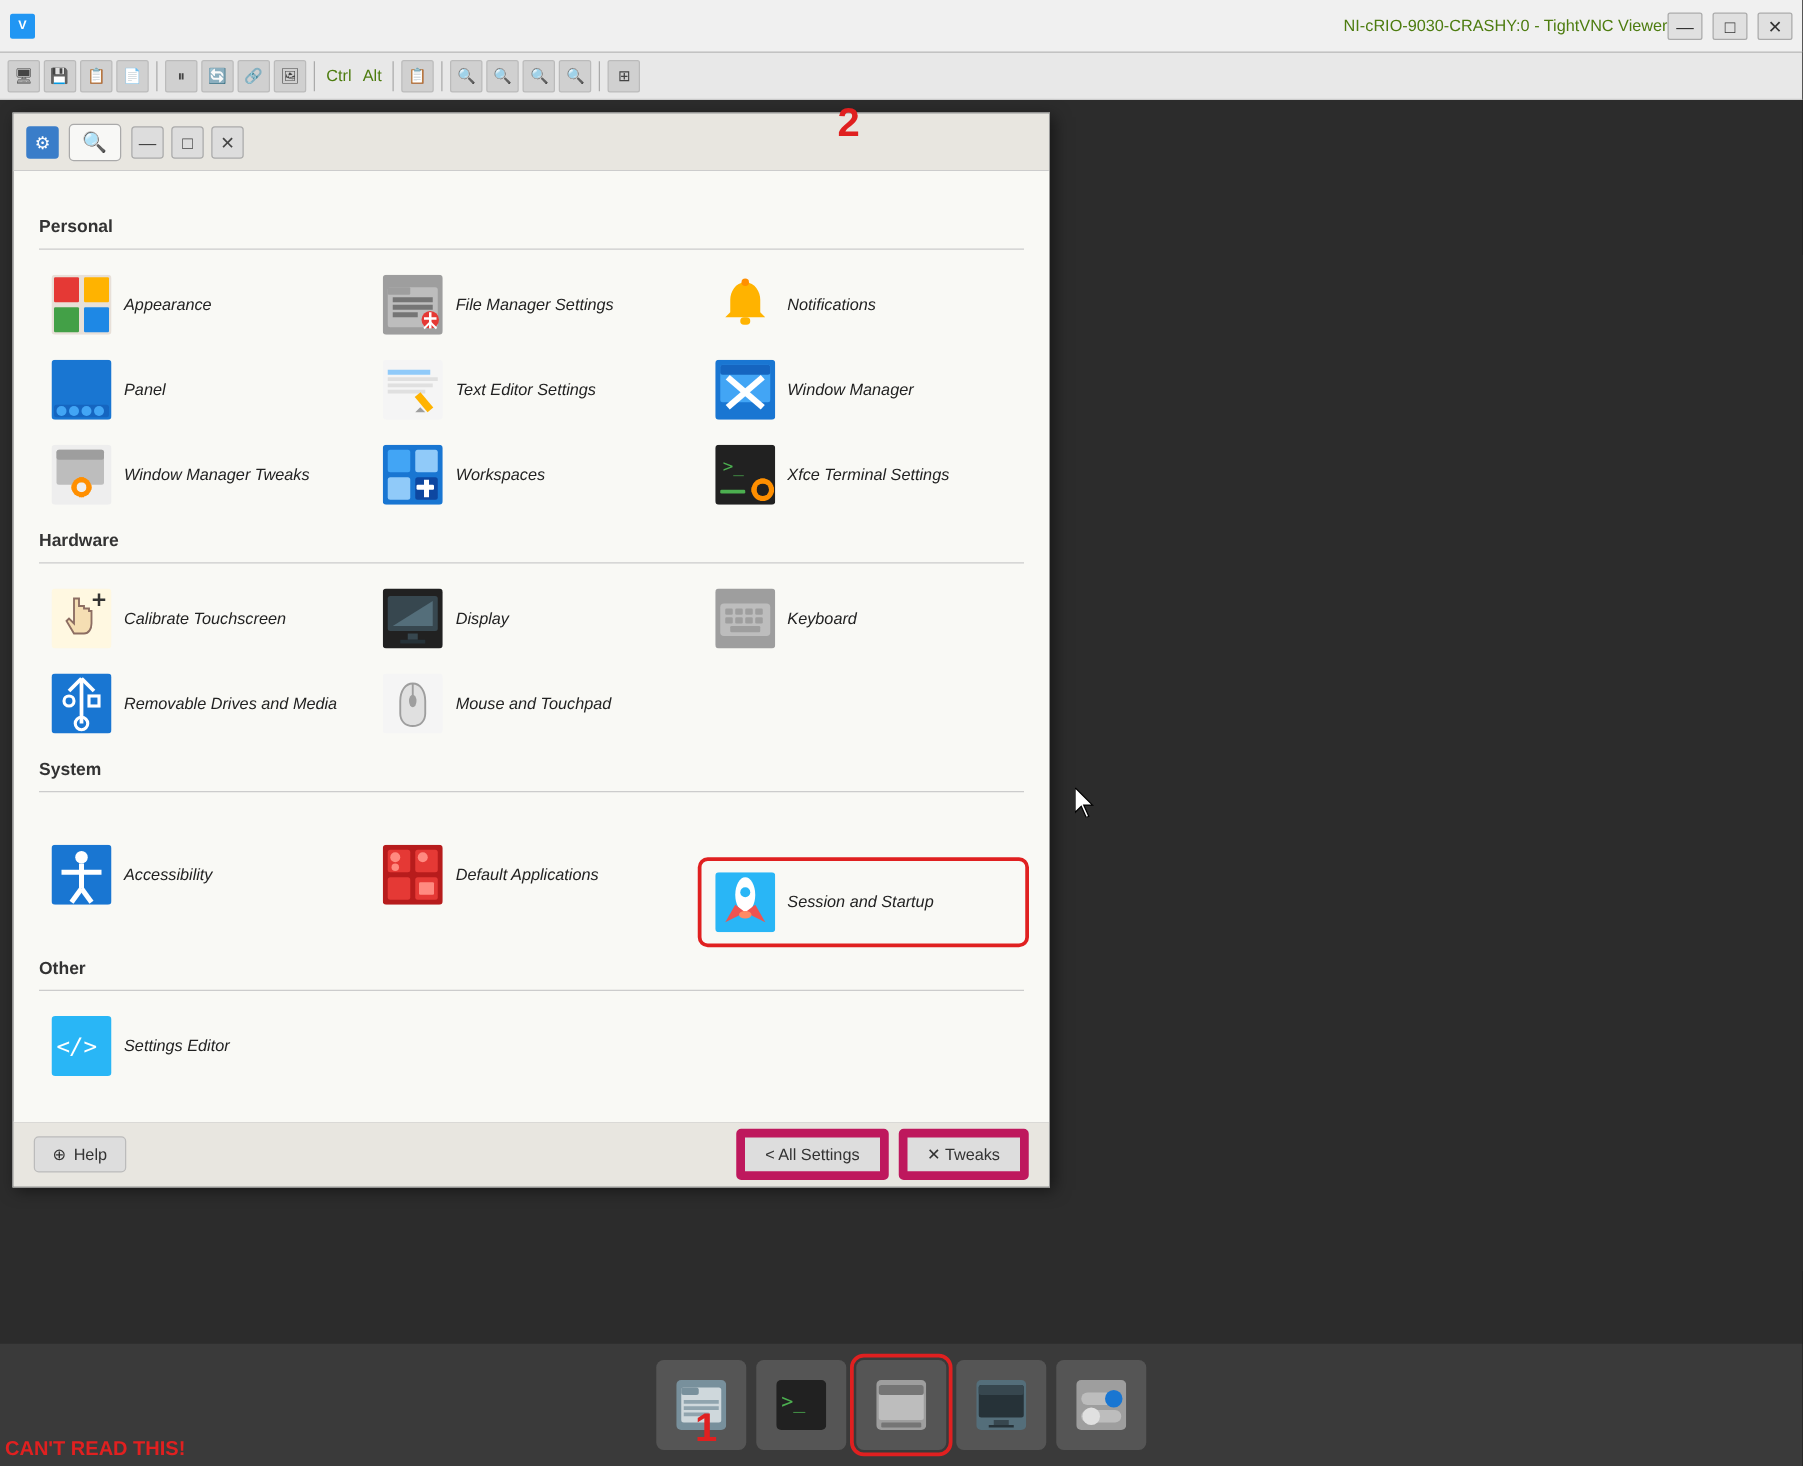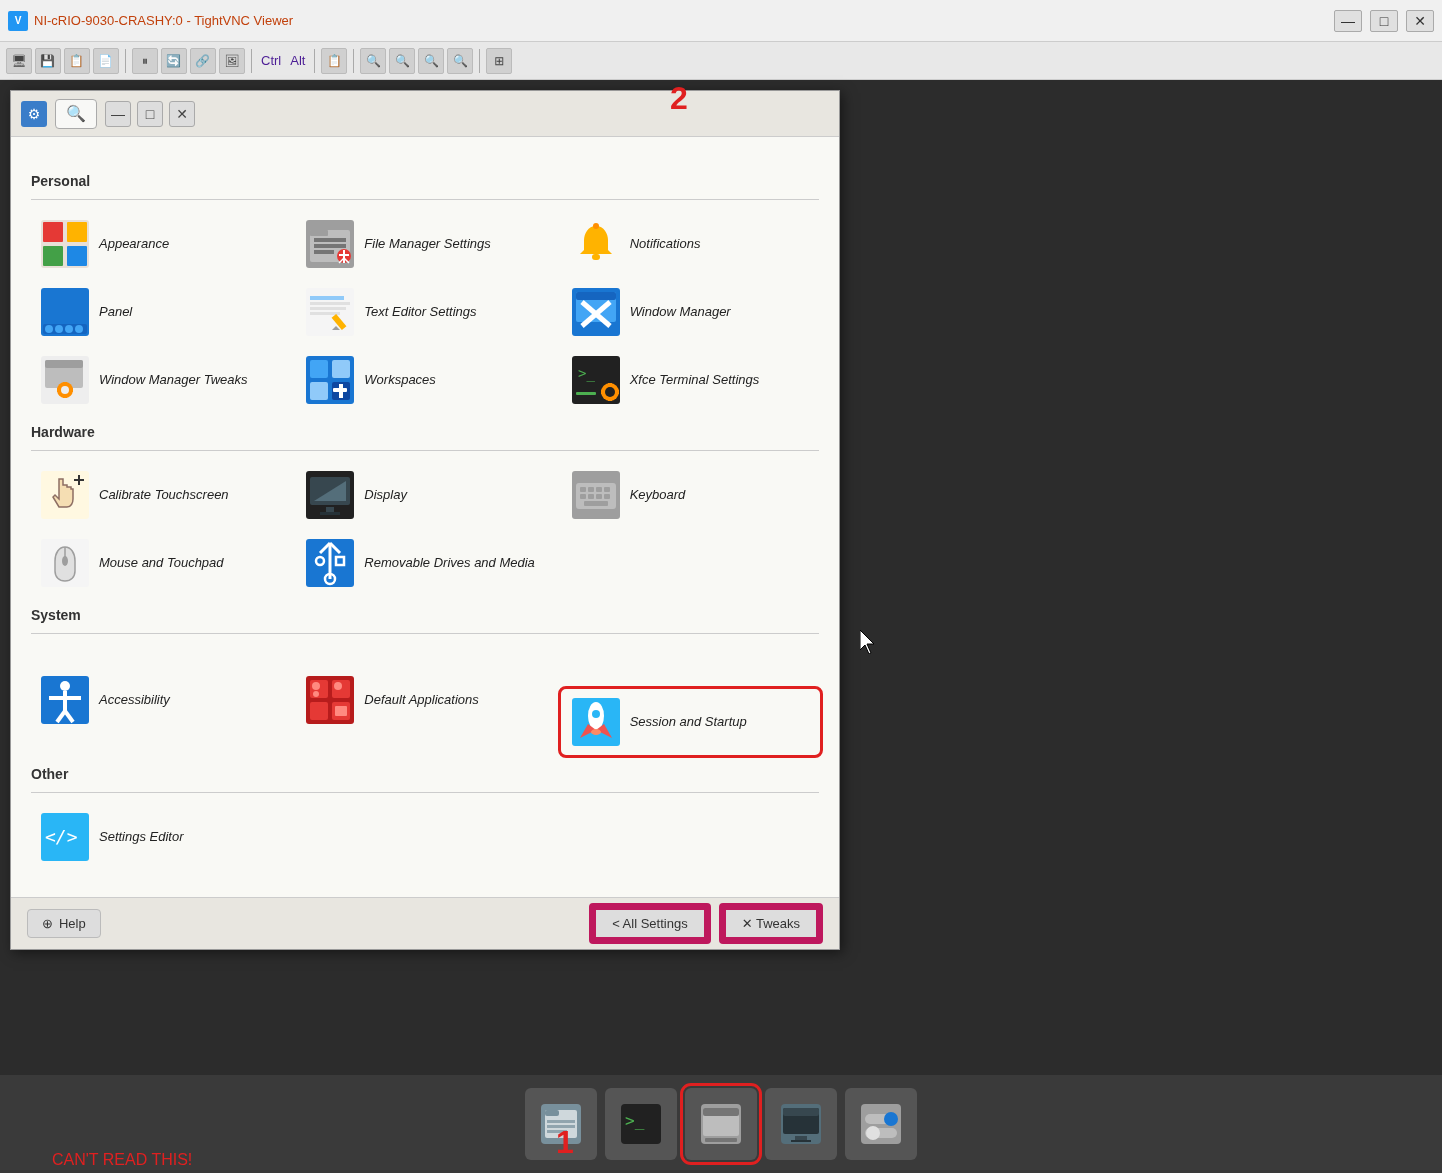--- a/index.html
+++ b/index.html
@@ -28,22 +28,23 @@
     .vnc-titlebar-icon {
       width: 20px; height: 20px;
       background: #2196F3;
       border-radius: 2px;
       margin-right: 6px;
       display: flex; align-items: center; justify-content: center;
       color: white; font-size: 10px; font-weight: bold;
     }
     .vnc-titlebar-title {
       font-size: 13px;
-      color: #c2410c;
+      color: #4d7c0f;
       flex: 1;
+      text-align: right;
     }
     .vnc-titlebar-controls {
       display: flex; gap: 8px;
     }
     .vnc-ctrl-btn {
       width: 28px; height: 22px;
       background: #e0e0e0;
       border: 1px solid #aaa;
       border-radius: 2px;
       cursor: pointer;
@@ -75,21 +76,21 @@
       font-size: 12px;
       color: #444;
     }
     .toolbar-sep {
       width: 1px; height: 24px;
       background: #aaa;
       margin: 0 3px;
     }
     .toolbar-text {
       font-size: 13px;
-      color: #4c1d95;
+      color: #4d7c0f;
       padding: 0 3px;
     }
 
     
     .main-area {
       position: absolute;
       top: 80px; left: 0;
       width: 1442px;
       height: 1093px;
       background: #2c2c2c;
@@ -292,22 +293,21 @@
       top: 0px;
       left: 670px;
     }
 
     
     .bottom-label {
       position: absolute;
       bottom: 4px; left: 4px;
       color: #e02020;
       font-size: 16px;
-      font-weight: normal;
-      margin-left: 48px;
+      font-weight: bold;
     }
   </style>
 </head>
 <body>
 
 <div class="vnc-titlebar">
   <div class="vnc-titlebar-icon">V</div>
   <span class="vnc-titlebar-title">NI-cRIO-9030-CRASHY:0 - TightVNC Viewer</span>
   <div class="vnc-titlebar-controls">
     <div class="vnc-ctrl-btn">—</div>
@@ -550,43 +550,43 @@
               <rect x="32" y="23" width="6" height="5" fill="#9e9e9e" rx="1"></rect>
               <rect x="12" y="30" width="24" height="5" fill="#9e9e9e" rx="1"></rect>
             </svg>
           </div>
           <span class="item-label">Keyboard</span>
         </div>
 
         <div class="settings-item">
           <div class="item-icon">
             <svg width="48" height="48" viewBox="0 0 48 48">
-              <rect width="48" height="48" fill="#f5f5f5" rx="3"></rect>
-              <path d="M24 8 C18 8 14 14 14 22 L14 32 C14 38 18 42 24 42 C30 42 34 38 34 32 L34 22 C34 14 30 8 24 8Z" fill="#e0e0e0" stroke="#9e9e9e" stroke-width="1.5"></path>
-              <line x1="24" y1="8" x2="24" y2="24" stroke="#9e9e9e" stroke-width="1.5"></line>
-              <ellipse cx="24" cy="22" rx="3" ry="5" fill="#9e9e9e"></ellipse>
-            </svg>
-          </div>
-          <span class="item-label">Mouse and Touchpad</span>
-        </div>
-
-        <div class="settings-item">
-          <div class="item-icon">
-            <svg width="48" height="48" viewBox="0 0 48 48">
               <rect width="48" height="48" fill="#1976d2" rx="3"></rect>
 
               <line x1="24" y1="4" x2="24" y2="40" stroke="white" stroke-width="3"></line>
               <line x1="14" y1="14" x2="24" y2="4" stroke="white" stroke-width="3"></line>
               <line x1="34" y1="14" x2="24" y2="4" stroke="white" stroke-width="3"></line>
               <circle cx="14" cy="22" r="4" fill="none" stroke="white" stroke-width="2.5"></circle>
               <rect x="30" y="18" width="8" height="8" fill="none" stroke="white" stroke-width="2.5"></rect>
               <circle cx="24" cy="40" r="5" fill="none" stroke="white" stroke-width="2.5"></circle>
             </svg>
           </div>
           <span class="item-label">Removable Drives and Media</span>
+        </div>
+
+        <div class="settings-item">
+          <div class="item-icon">
+            <svg width="48" height="48" viewBox="0 0 48 48">
+              <rect width="48" height="48" fill="#f5f5f5" rx="3"></rect>
+              <path d="M24 8 C18 8 14 14 14 22 L14 32 C14 38 18 42 24 42 C30 42 34 38 34 32 L34 22 C34 14 30 8 24 8Z" fill="#e0e0e0" stroke="#9e9e9e" stroke-width="1.5"></path>
+              <line x1="24" y1="8" x2="24" y2="24" stroke="#9e9e9e" stroke-width="1.5"></line>
+              <ellipse cx="24" cy="22" rx="3" ry="5" fill="#9e9e9e"></ellipse>
+            </svg>
+          </div>
+          <span class="item-label">Mouse and Touchpad</span>
         </div>
 
       </div>
 
       <div class="section-label">System</div>
       <div class="section-divider"></div>
       <div class="items-grid">
 
         <div class="settings-item">
           <div class="item-icon">

